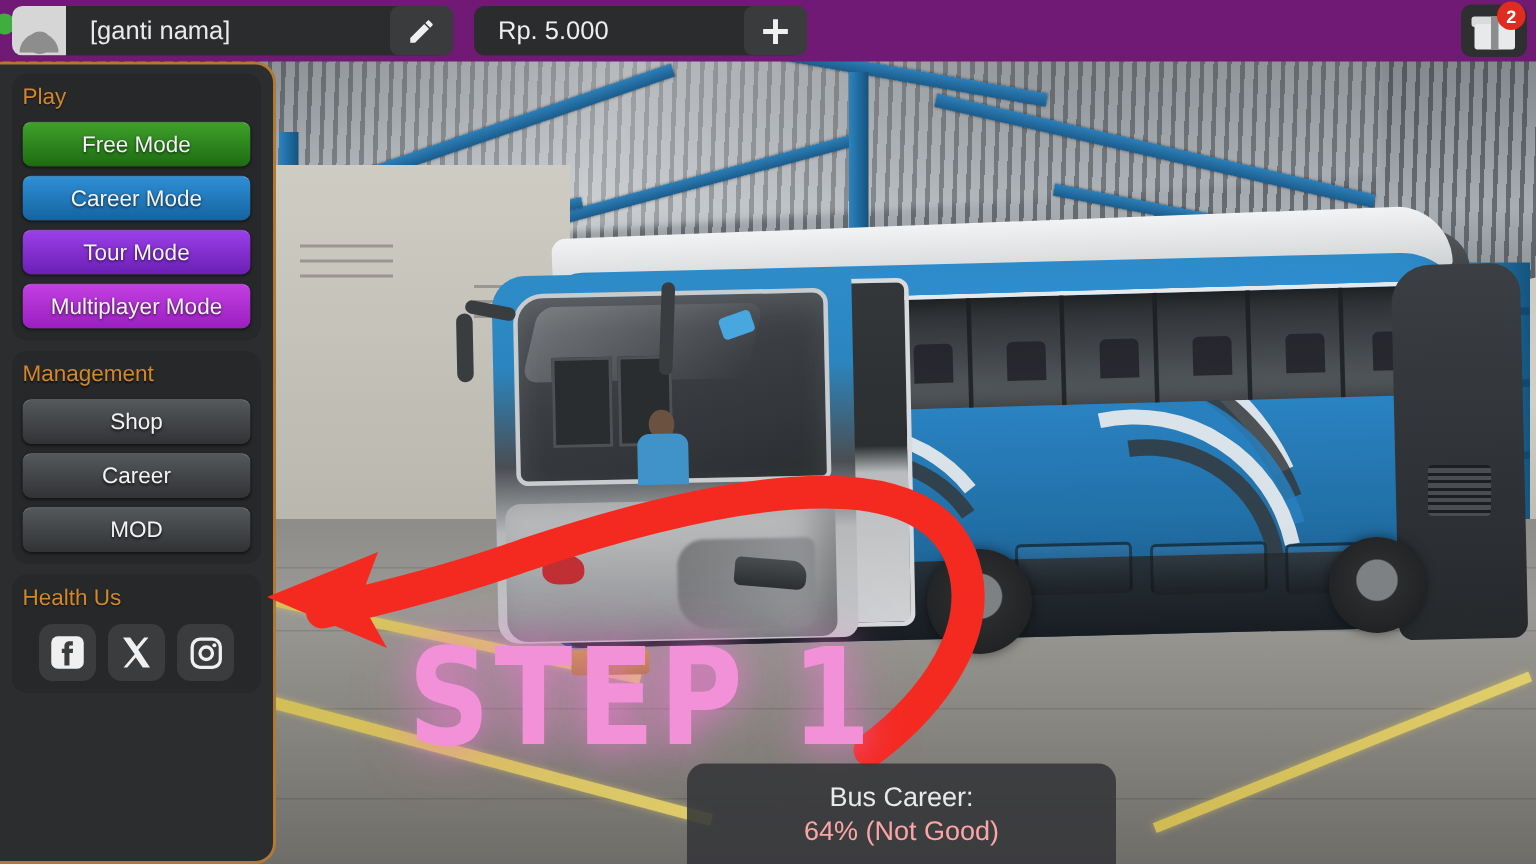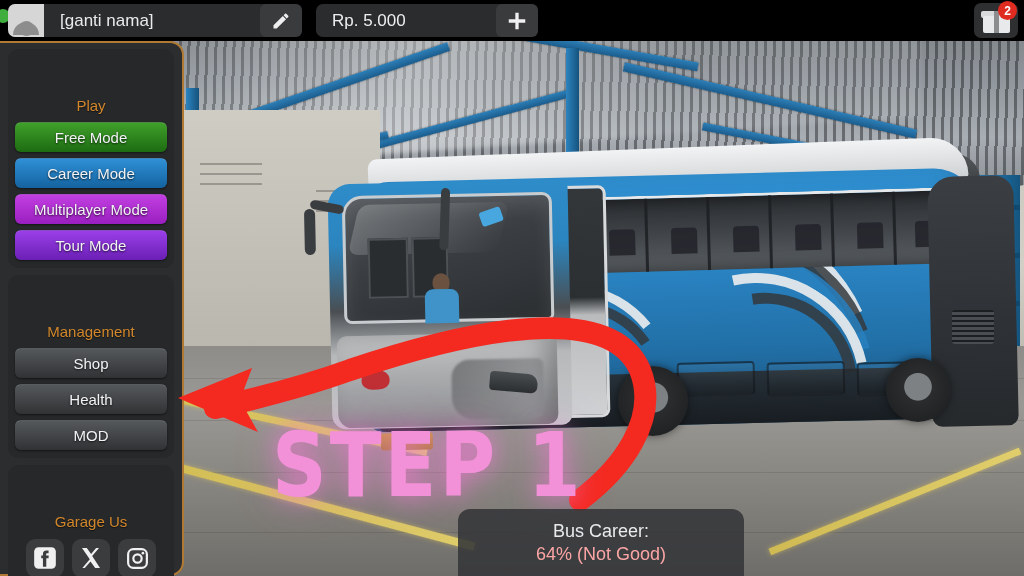--- a/index.html
+++ b/index.html
@@ -181,21 +181,21 @@
     background: linear-gradient(180deg, #3b3f43 0%, #2f3337 55%, #26292c 100%);
     border-radius: 26px 20px 10px 10px;
     transform: rotate(-1.3deg);
   }
   .rear-vents { position:absolute; left:622px; top:190px; width:42px; height:34px;
     background: repeating-linear-gradient(180deg, #1c1f22 0 2px, #4a4e52 2px 5px); border-radius:3px;}
 
   
   .topbar {
     position: absolute; left:0; top:0; width:1024px; height:41px;
-    background: #000000;
+    background: #701a75;
     display: flex; align-items: center; gap: 8px; padding: 0 8px;
     z-index: 40;
   }
   .green-dot { position:absolute; left:-4px; top:9px; width:14px; height:14px; border-radius:50%; background:#3fae3f; }
   .pill {
     display:flex; align-items:center; height:33px;
     background:#2b2c2e; border-radius:7px; overflow:hidden;
   }
   .avatar-head { width:15px; height:15px; border-radius:50%; background:#8d8d8d; margin-bottom:-1px; }
   .avatar-body { position:absolute; width:26px; height:13px; border-radius:13px 13px 0 0; background:#8d8d8d; bottom:0; }
@@ -230,23 +230,22 @@
     border-radius: 0 14px 14px 0;
     padding: 6px 8px;
     display:flex; flex-direction:column; gap:7px;
     z-index: 30;
   }
   .panel {
     background:#27282a; border-radius:10px; padding:6px 7px 8px;
     display:flex; flex-direction:column; gap:6px;
   }
   .panel-title {
-    color:#d2872b; font-size:15px; text-align:center; padding:1px 0 2px;
+    color:#d2872b; font-size:15px; padding:1px 0 2px;
     text-shadow: 0 1px 1px rgba(0,0,0,.6);
-    margin-top: 41px;
   }
   .btn {
     position:relative; height:30px; border-radius:6px;
     display:flex; align-items:center; justify-content:center;
     color:#f2f3f5; font-size:15px;
     text-shadow: 0 1px 2px rgba(0,0,0,.75);
     border-top:1px solid rgba(255,255,255,.20);
     box-shadow: 0 1px 2px rgba(0,0,0,.5);
   }
   .btn-free   { background: linear-gradient(180deg, #3fa02a, #1d6b12); }
@@ -441,43 +440,43 @@
   <div class="sidebar">
 
     <div class="panel">
       <div class="panel-title">Play</div>
       <div class="btn btn-free">
         <span>Free Mode</span>
       </div>
       <div class="btn btn-career">
         <span>Career Mode</span>
       </div>
+      <div class="btn btn-tour">
+        <span>Tour Mode</span>
+      </div>
       <div class="btn btn-multi">
         <span>Multiplayer Mode</span>
-      </div>
-      <div class="btn btn-tour">
-        <span>Tour Mode</span>
       </div>
     </div>
 
     <div class="panel">
       <div class="panel-title">Management</div>
       <div class="btn btn-grey">
         <span>Shop</span>
       </div>
       <div class="btn btn-grey">
-        <span>Health</span>
+        <span>Career</span>
       </div>
       <div class="btn btn-grey">
         <span>MOD</span>
       </div>
     </div>
 
     <div class="panel">
-      <div class="panel-title">Garage Us</div>
+      <div class="panel-title">Health Us</div>
       <div class="socials">
         <div class="social">
           <svg width="26" height="26" viewBox="0 0 24 24">
             <rect x="2" y="2" width="20" height="20" rx="4" fill="#f0f0f0"></rect>
             <path d="M15.3 12.3h-2.1V20h-3.1v-7.7H8.5V9.7h1.6V8.2c0-1.9 1-3.2 3.2-3.2h2v2.7h-1.4c-.6 0-.9.3-.9.9v1.1h2.4l-.1 2.6z" fill="#3b3c3e"></path>
           </svg>
         </div>
         <div class="social">
           <svg width="24" height="24" viewBox="0 0 24 24">
             <path d="M3 2h4.8l4.3 6 5-6H20l-6.8 8.1L21 22h-4.8l-4.7-6.6L5.8 22H3.4l7.4-8.8L3 2z" fill="#f0f0f0"></path>

